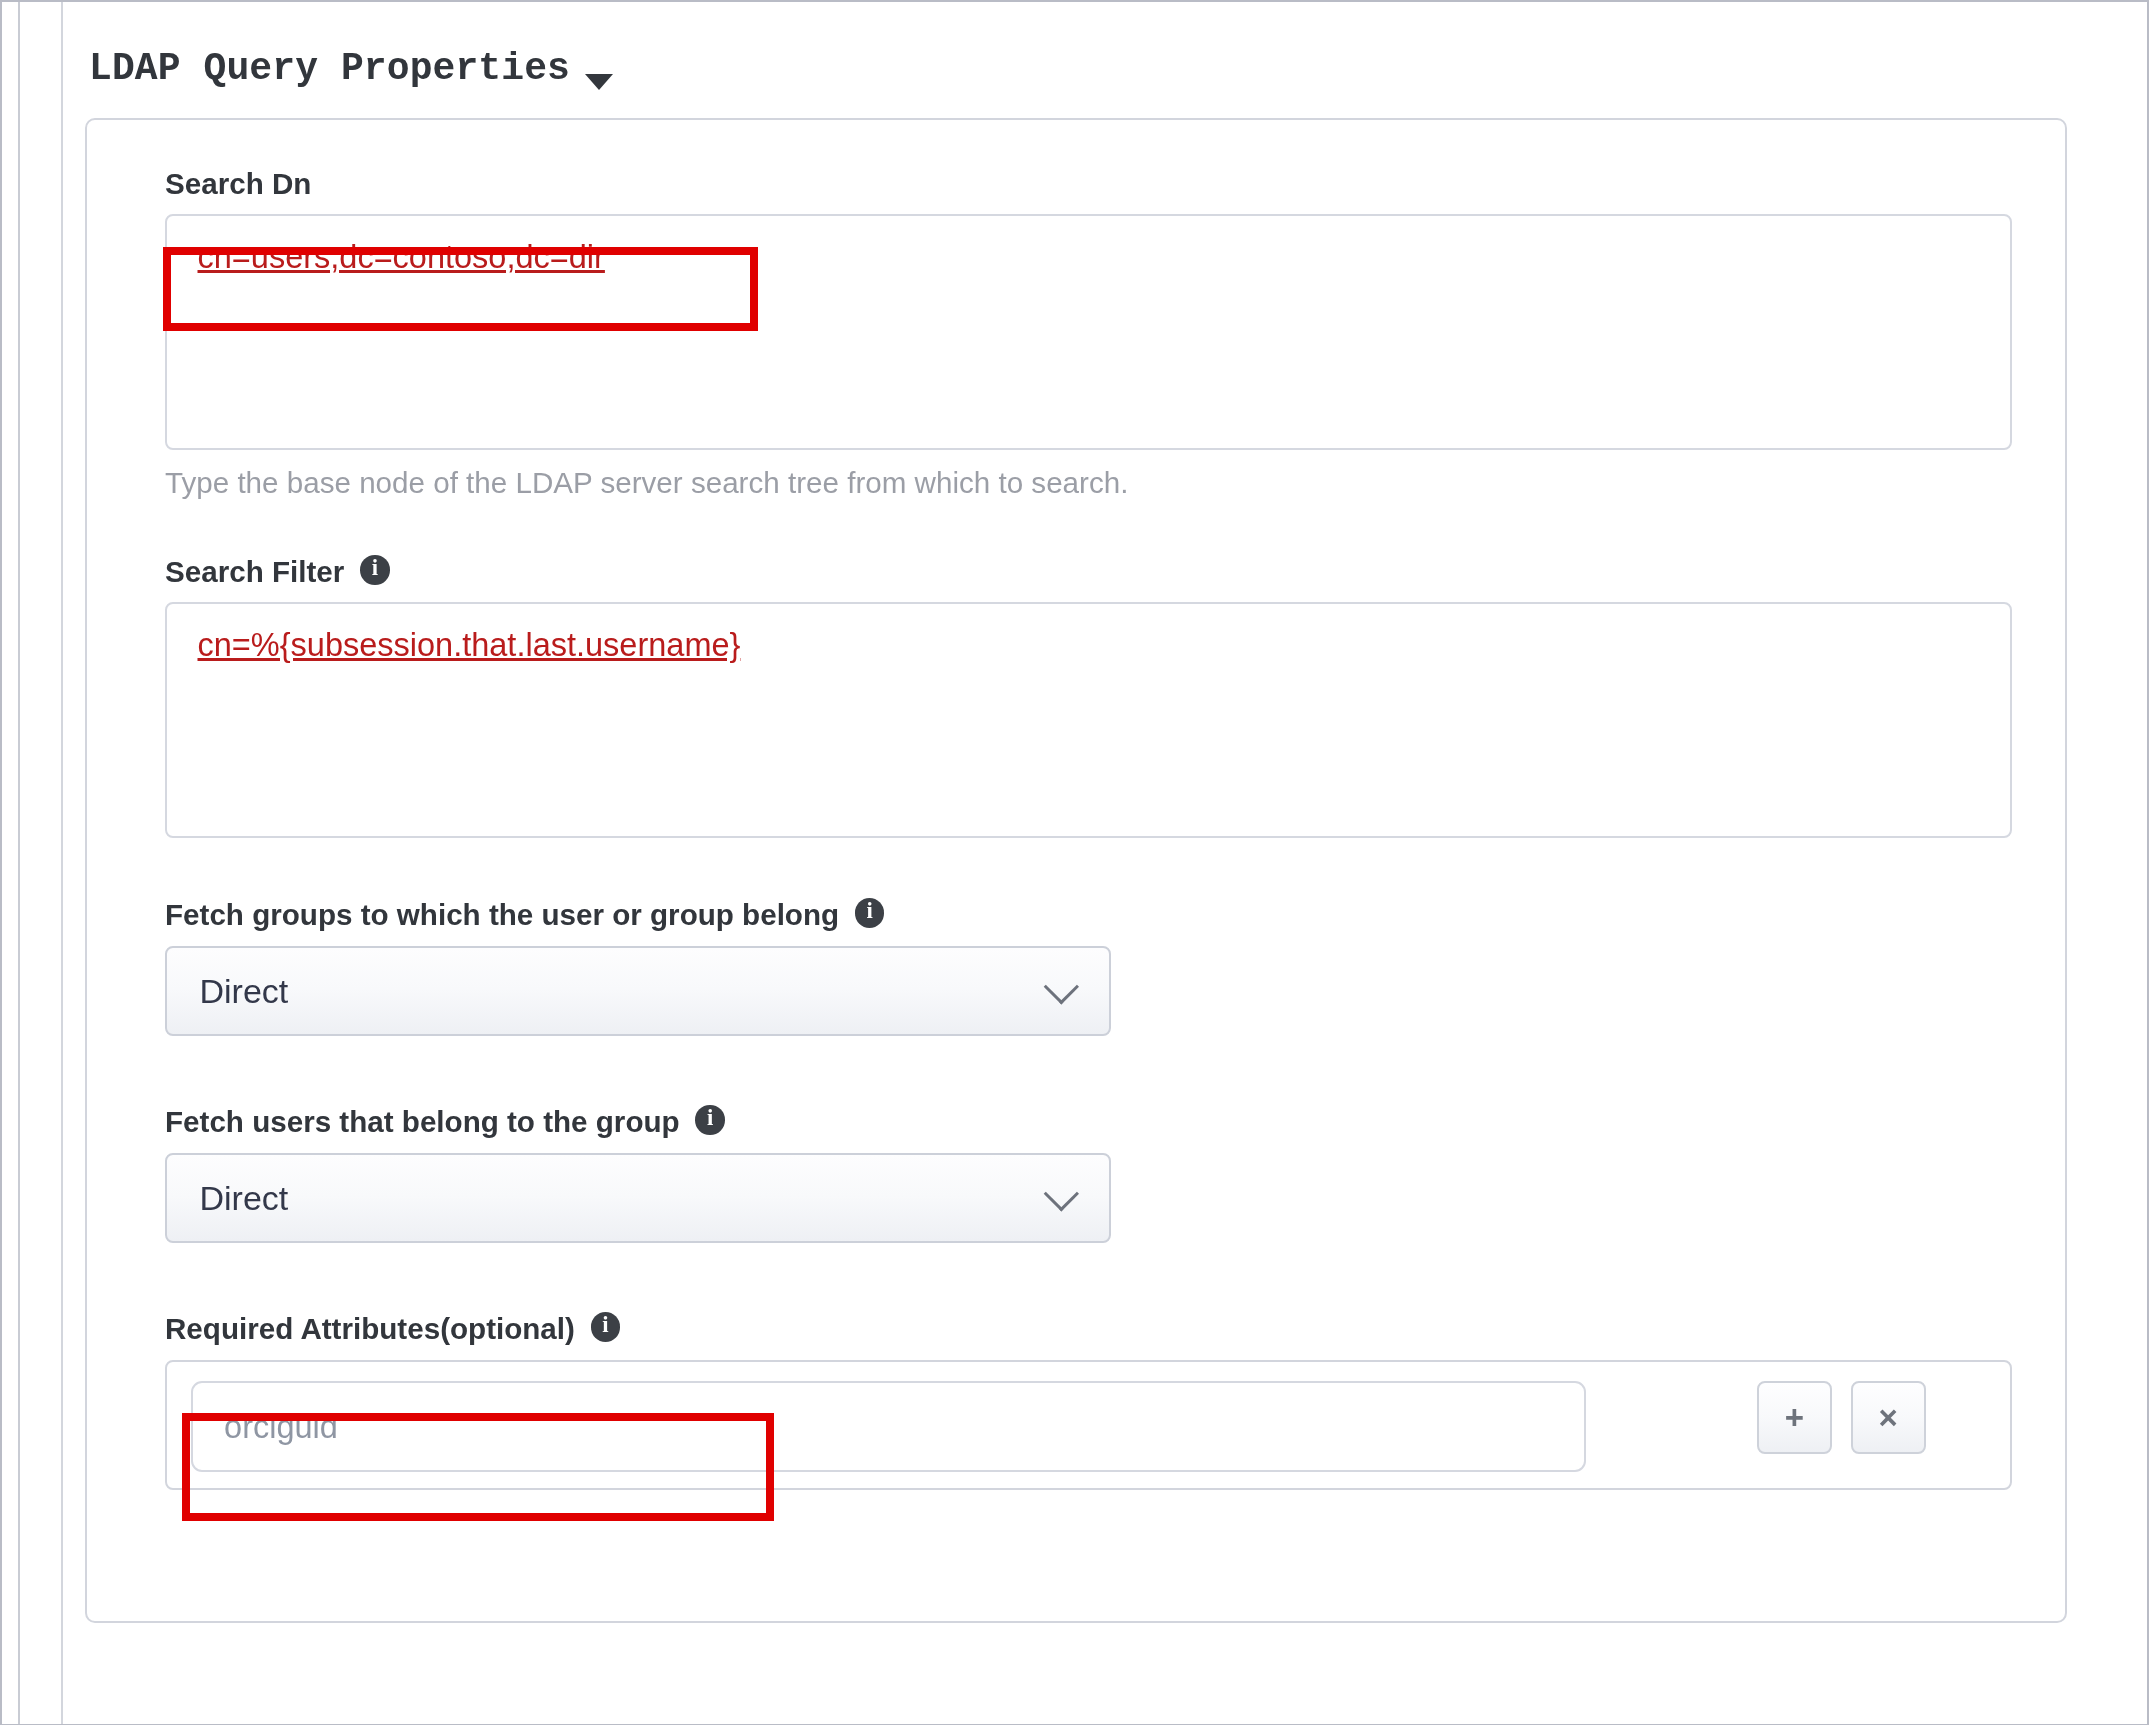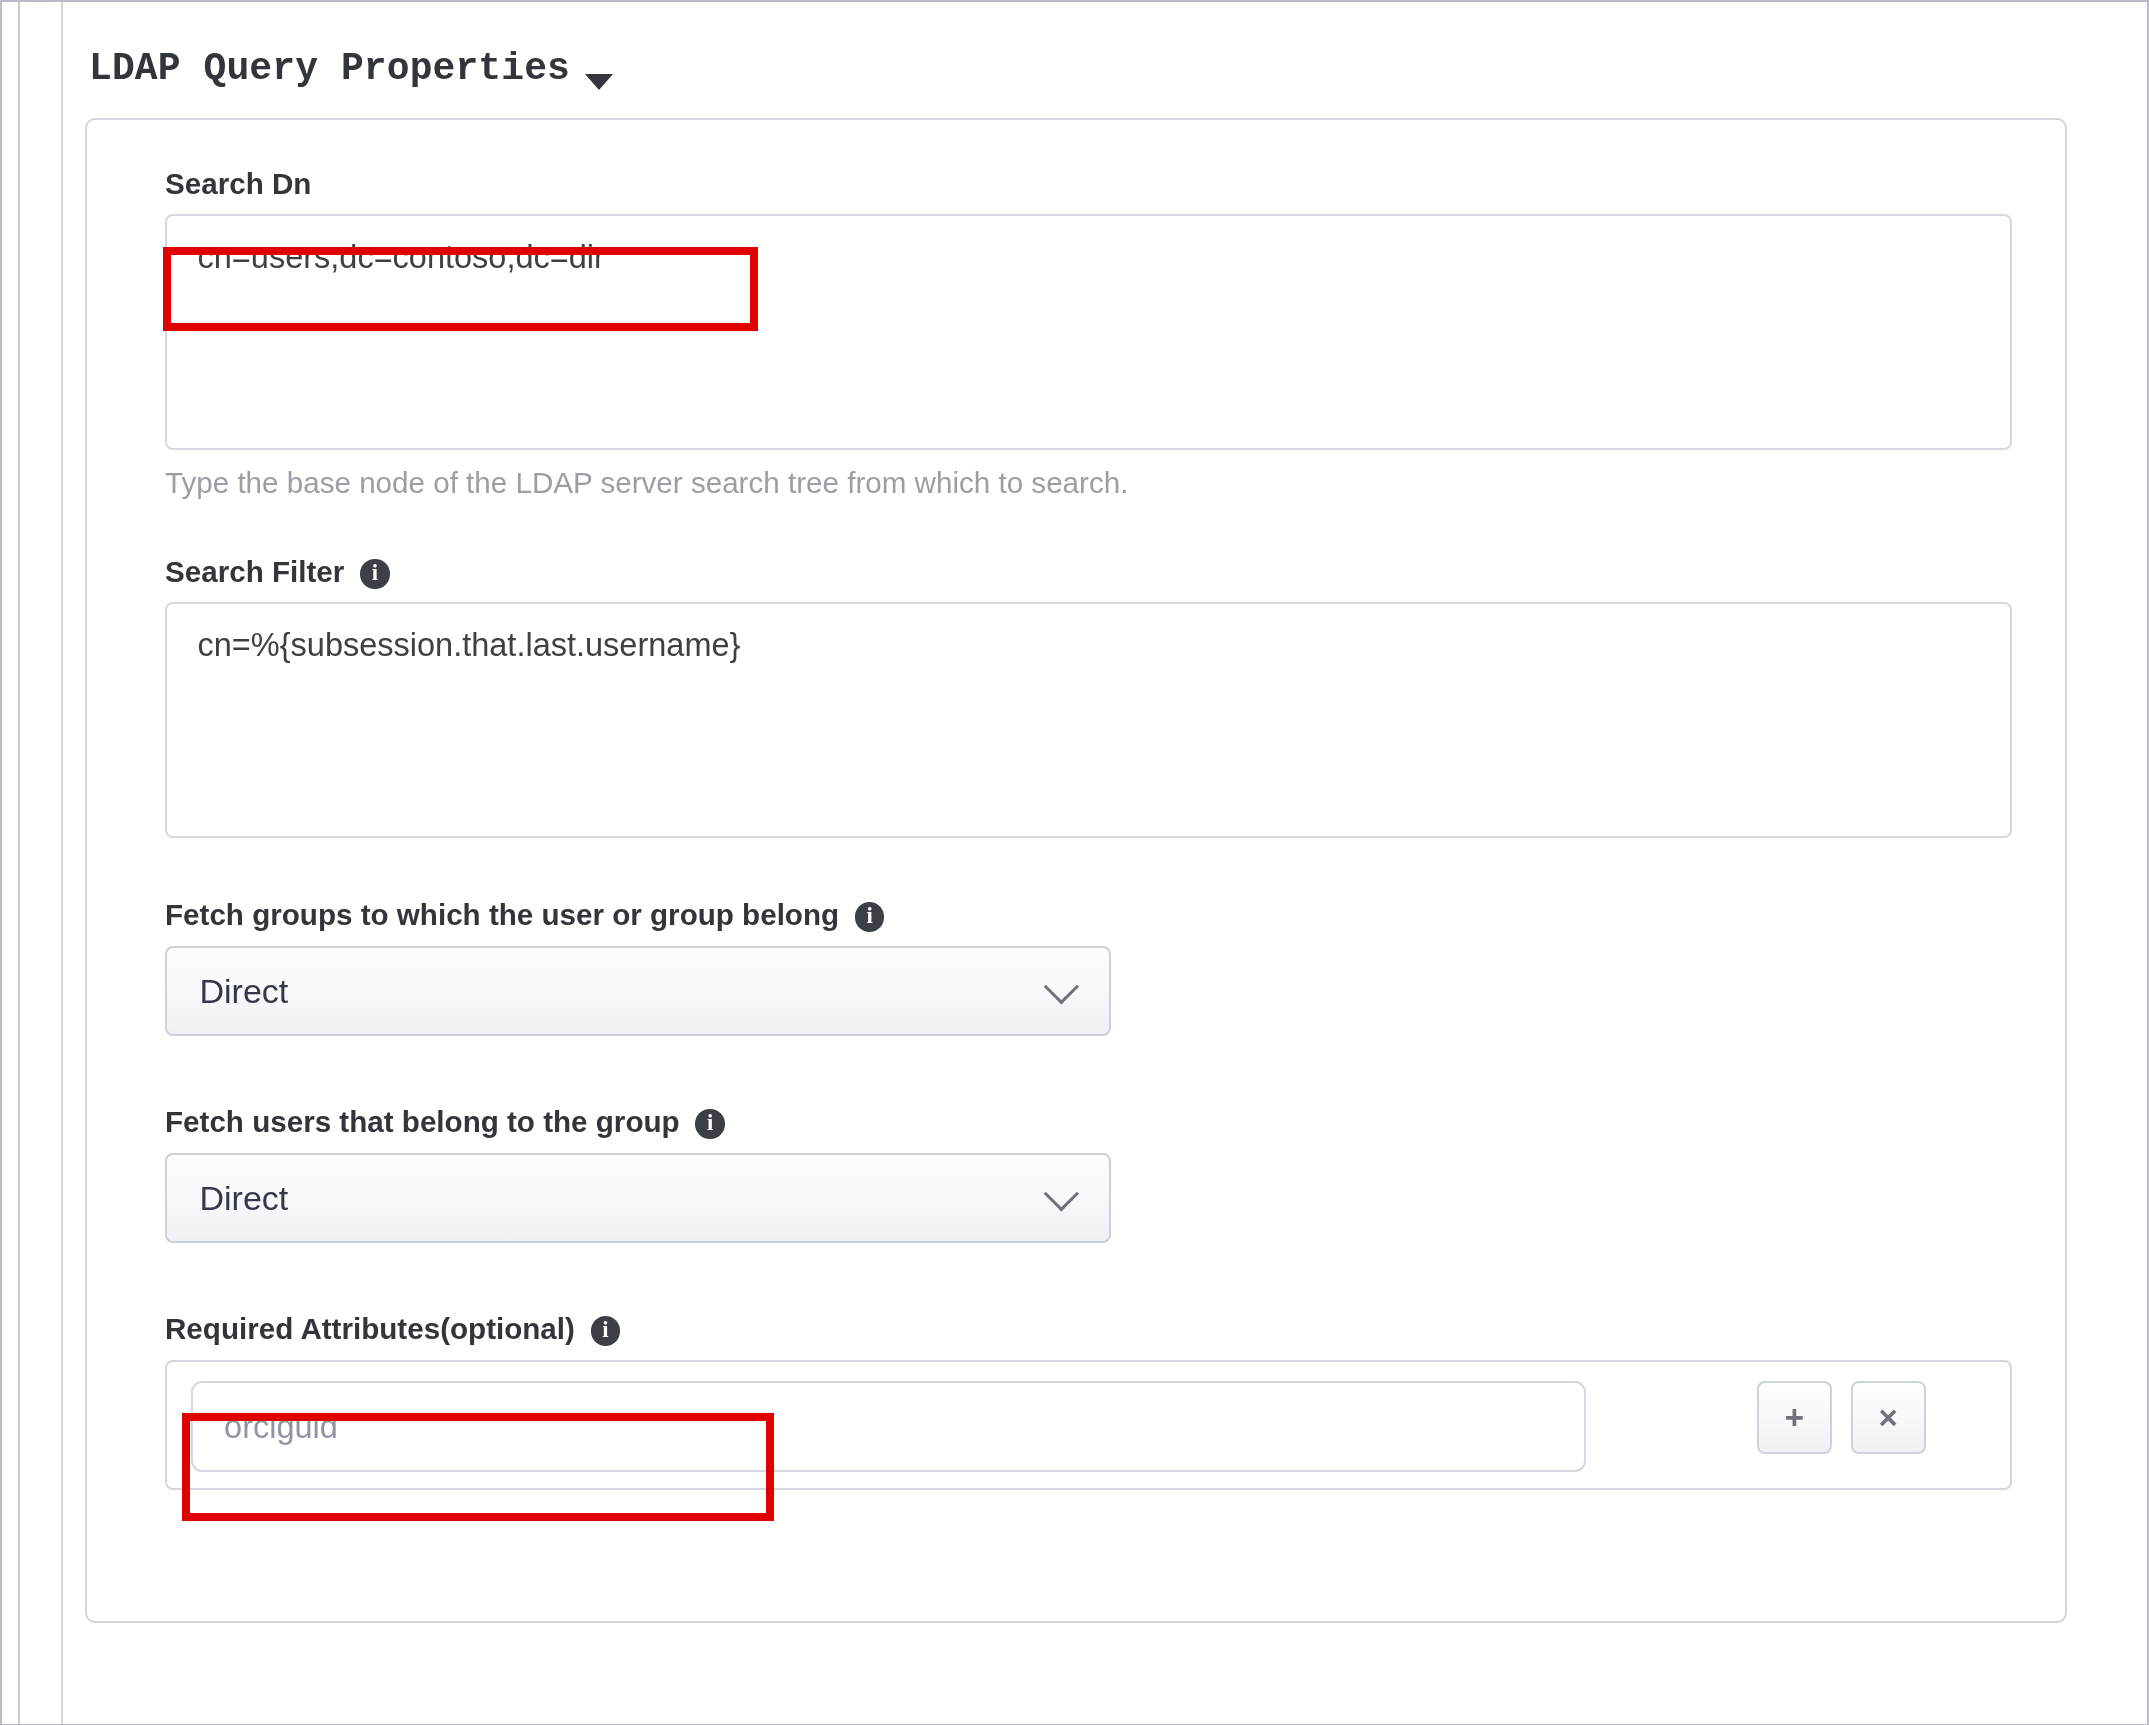--- a/index.html
+++ b/index.html
@@ -79,21 +79,21 @@
     background: #ffffff;
   }
 
   .field-block {
     position: absolute;
     left: 78px;
   }
 
   .field-label {
     display: flex;
-    align-items: flex-end;
+    align-items: flex-start;
     gap: 15.8px;
     font-size: 29.6px;
     font-weight: bold;
     color: #32363c;
     white-space: nowrap;
   }
 
   .info-icon {
     display: inline-flex;
     align-items: center;
@@ -119,22 +119,23 @@
     border-radius: 7.9px;
     background: #ffffff;
     box-sizing: border-box;
     position: relative;
   }
   .textarea-text {
     position: absolute;
     left: 30.5px;
     top: 23.6px;
     font-size: 32.5px;
-    color: #404040;
+    color: #b91c1c;
     white-space: nowrap;
+    text-decoration: underline;
   }
 
   .help-text {
     margin-top: 15.8px;
     font-size: 29.6px;
     color: #9b9ea6;
     white-space: nowrap;
   }
 
   

